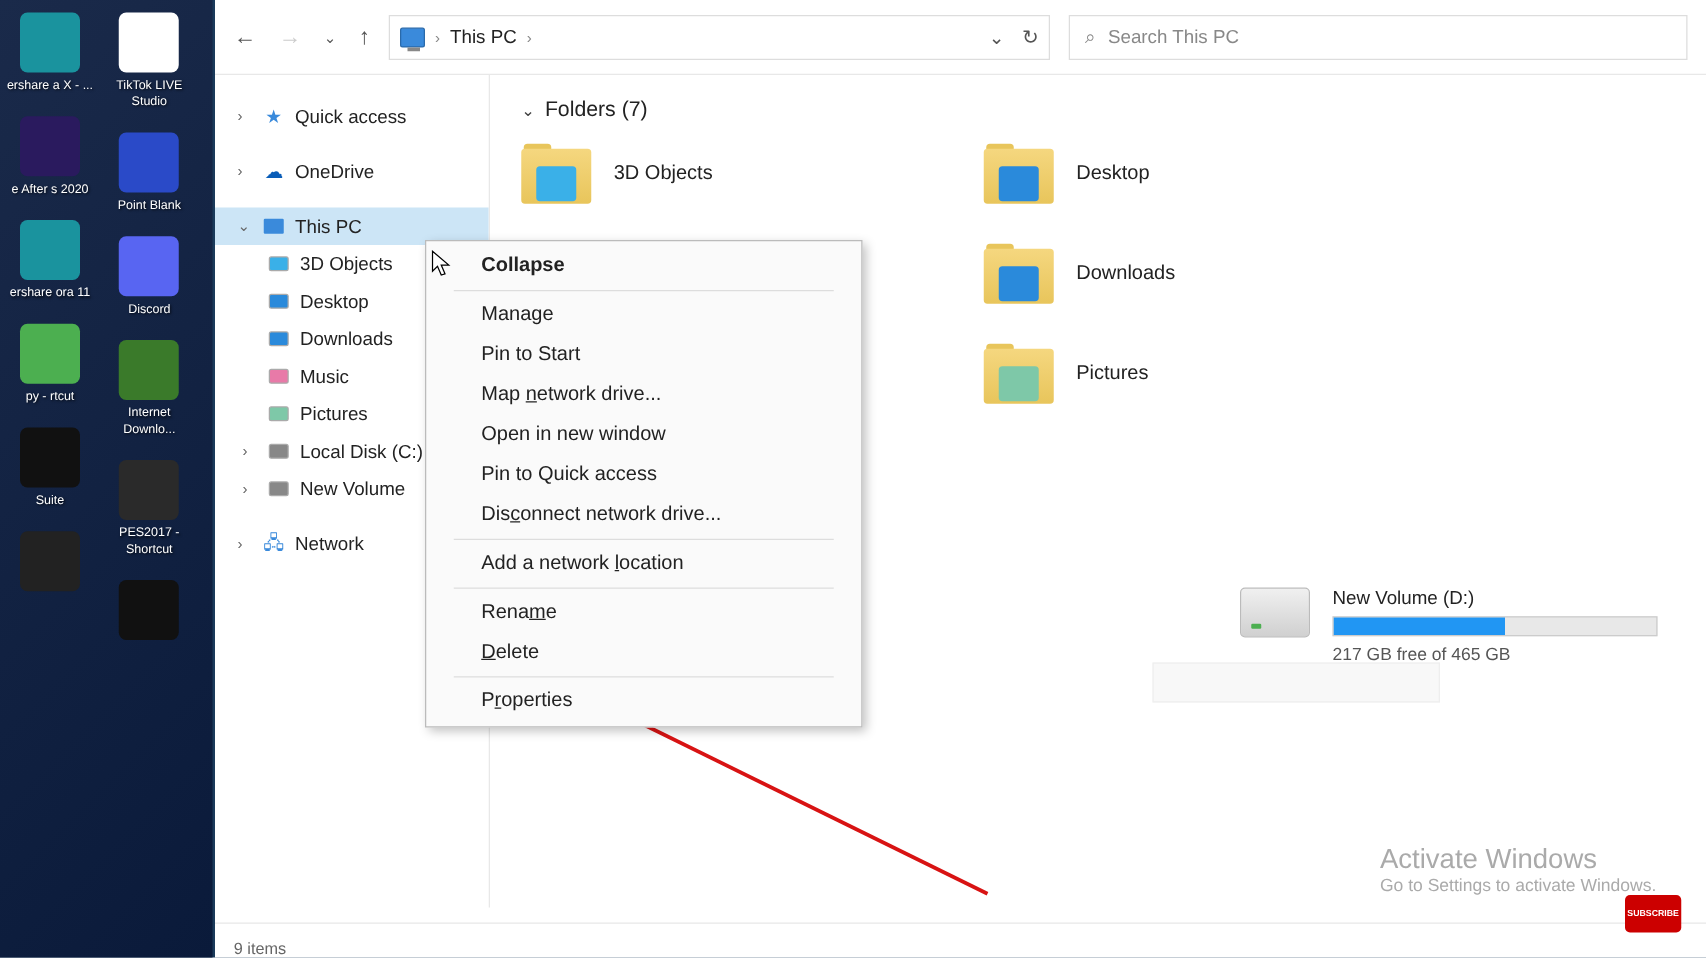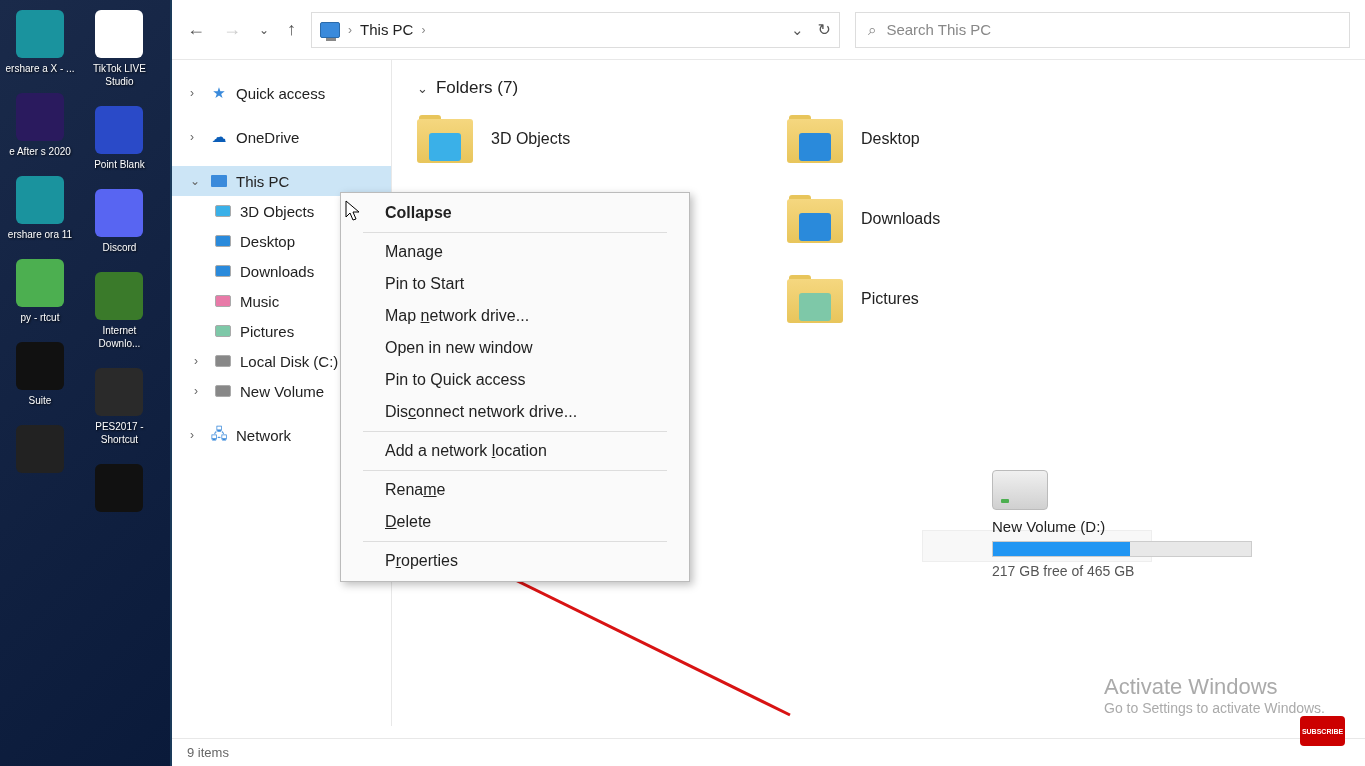--- a/index.html
+++ b/index.html
@@ -40,21 +40,21 @@
 .section-hdr .chev { font-size: 13px; color: #444; }
 
 .folders-grid { display: flex; flex-wrap: wrap; gap: 50px 180px; }
 .folder-item { display: flex; align-items: center; gap: 18px; width: 300px; cursor: pointer; }
 .folder-item .ficon { width: 56px; height: 48px; position: relative; }
 .folder-back { position: absolute; width: 56px; height: 44px; top: 4px; background: linear-gradient(#f5d77f, #e8c55b); border-radius: 3px; }
 .folder-tab { position: absolute; width: 22px; height: 10px; top: 0; left: 2px; background: #e8c55b; border-radius: 3px 3px 0 0; }
 .folder-inner { position: absolute; width: 32px; height: 28px; bottom: 2px; left: 12px; border-radius: 3px; }
 .folder-label { font-size: 16px; color: #222; }
 
-.drive-item { display: flex; align-items: flex-start; gap: 8px; margin-top: 30px; flex-direction: column; }
+.drive-item { display: flex; align-items: flex-start; gap: 18px; margin-top: 30px; }
 .drive-icon { width: 56px; height: 40px; background: linear-gradient(#f0f0f0, #d0d0d0); border-radius: 4px; border: 1px solid #bbb; position: relative; }
 .drive-icon::after { content: ''; position: absolute; bottom: 6px; left: 8px; width: 8px; height: 4px; background: #4caf50; border-radius: 1px; }
 .drive-info { flex: 1; }
 .drive-name { font-size: 15px; color: #222; margin-bottom: 6px; }
 .drive-bar { width: 260px; height: 16px; background: #e8e8e8; border: 1px solid #ccc; margin-bottom: 6px; }
 .drive-fill { height: 100%; background: #2196f3; }
 .drive-free { font-size: 14px; color: #555; }
 
 .context-menu { position: absolute; left: 340px; top: 192px; width: 350px; background: #fafafa; border: 1px solid #bbb; box-shadow: 3px 3px 8px rgba(0,0,0,0.25); z-index: 100; padding: 4px 16px; font-size: 16px; }
 .ctx-item { padding: 7px 28px; cursor: pointer; color: #222; }
@@ -65,21 +65,21 @@
 .cursor-ptr { position: absolute; left: 345px; top: 200px; z-index: 101; font-size: 16px; color: #000; }
 
 .arrow-annot { position: absolute; left: 470px; top: 555px; z-index: 99; pointer-events: none; }
 
 .watermark { position: absolute; right: 40px; bottom: 50px; text-align: left; }
 .watermark .t1 { font-size: 22px; color: #aaa; }
 .watermark .t2 { font-size: 14px; color: #aaa; margin-top: 0; }
 
 .subscribe { position: absolute; right: 20px; bottom: 20px; width: 45px; height: 30px; background: #cc0000; border-radius: 4px; display: flex; align-items: center; justify-content: center; color: #fff; font-size: 7px; font-weight: bold; }
 
-.status-bar { position: absolute; bottom: 0; left: 0; right: 0; height: 28px; border-top: 1px solid #e8e8e8; padding: 0 15px; display: flex; align-items: center; font-size: 13px; color: #666; }
+.status-bar { position: absolute; bottom: 0; left: 0; right: 0; height: 28px; border-top: 1px solid #e8e8e8; padding: 0 15px; display: flex; align-items: flex-end; font-size: 13px; color: #666; }
 .hidden-col { position: absolute; left: 530px; top: 470px; width: 230px; height: 32px; background: #f8f8f8; border: 1px solid #eee; }
 </style>
 </head>
 <body>
 
 <div class="desktop">
   <div class="desktop-col" id="dcol1"><div class="desktop-icon">
         <div class="img" style="background:#1a939e"></div>
         <div class="lbl">ershare a X - ...</div>
       </div><div class="desktop-icon">

